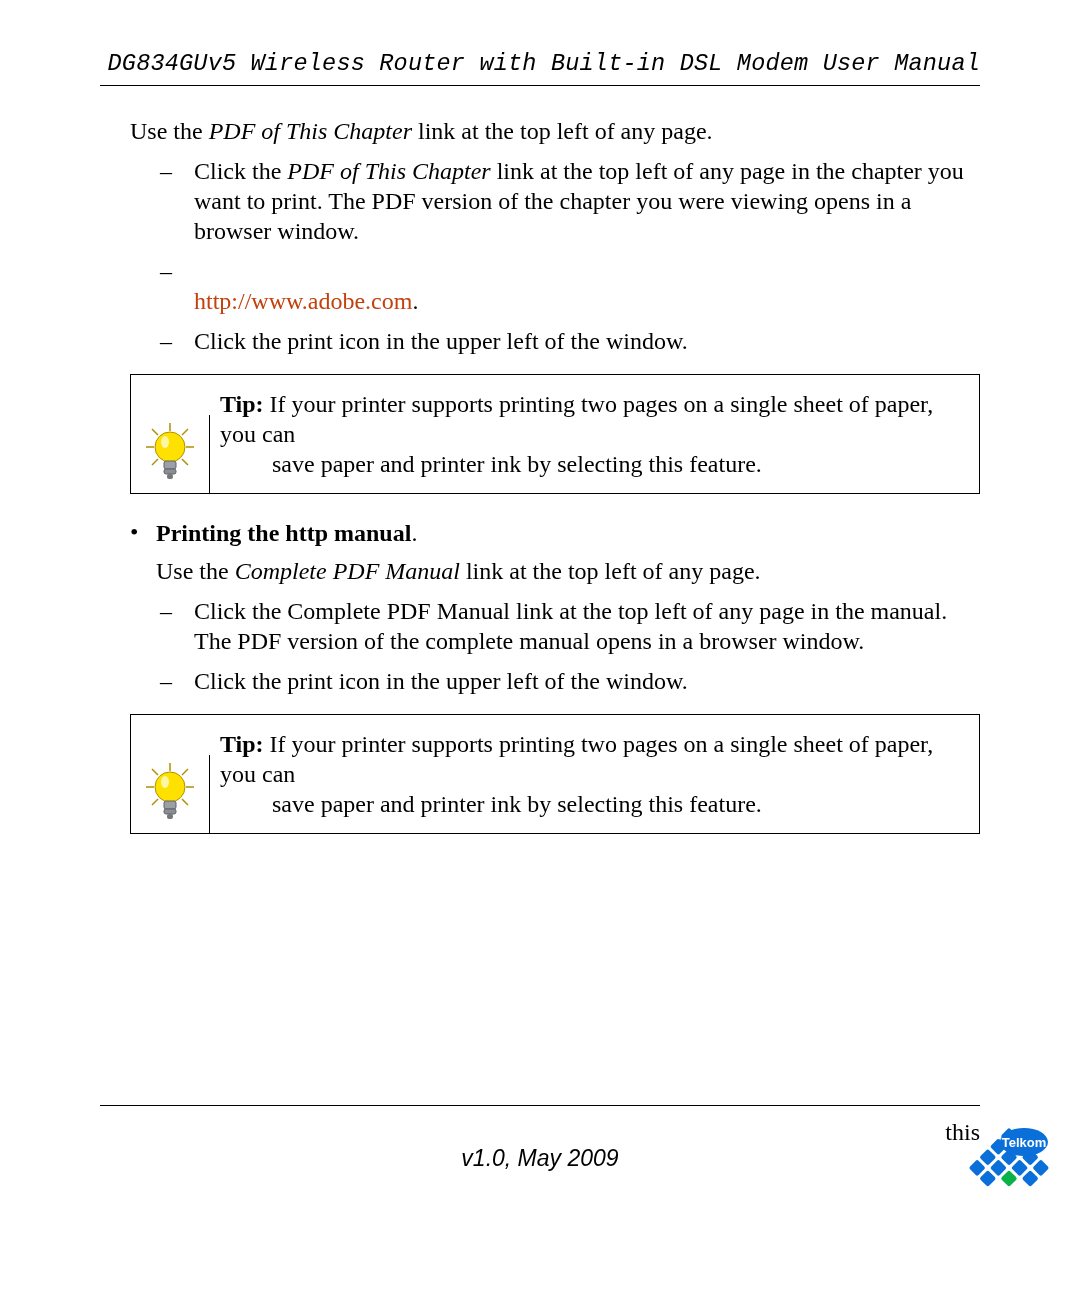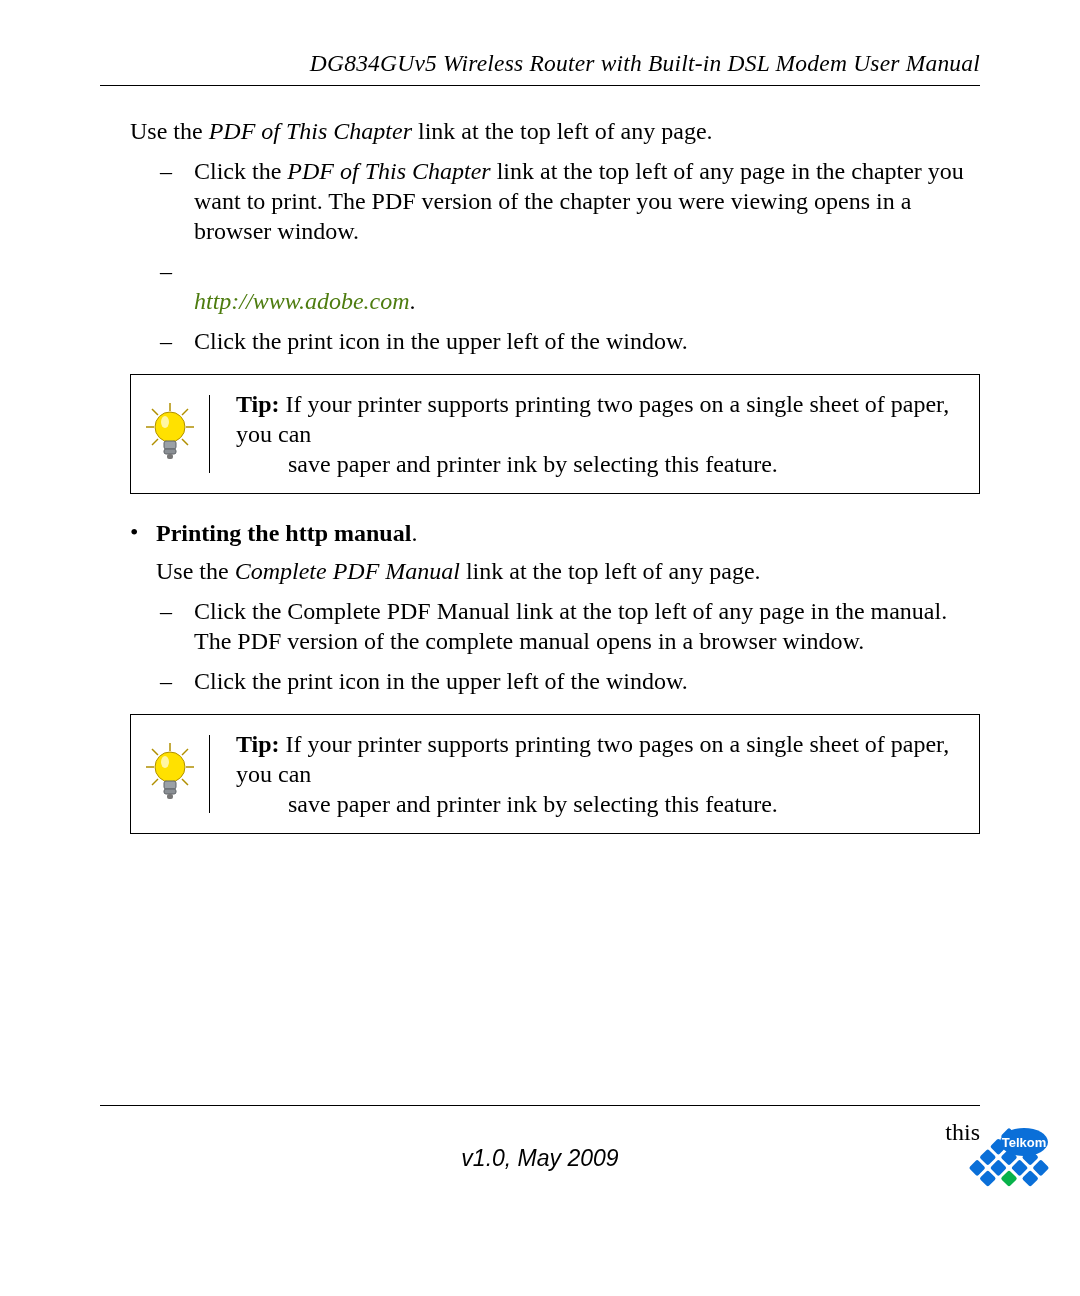--- a/index.html
+++ b/index.html
@@ -15,21 +15,21 @@
   .page {
     position: relative;
     width: 1080px;
     height: 1296px;
     box-sizing: border-box;
     padding: 50px 100px 60px 100px;
   }
   .header {
     text-align: right;
     font-style: italic;
-    font-family: Liberation Serif, serif;
+    font-family: Liberation Mono, monospace;
     font-size: 23.5px;
     letter-spacing: 0.2px;
     margin-top: 0;
     margin-bottom: 8px;
   }
   hr.top-rule {
     border: none;
     border-top: 1.5px solid #000;
     margin: 0 0 30px 0;
   }
@@ -51,32 +51,30 @@
     padding-left: 34px;
     margin-bottom: 10px;
   }
   ul.dash > li::before {
     content: "–";
     position: absolute;
     left: 0;
     top: 0;
   }
   a.link {
-    color: #4d7c0f;
-    font-style: italic;
+    color: #c2410c;
     text-decoration: none;
     text-align: right;
   }
   .tip-box {
     border: 1.5px solid #000;
     margin: 14px 0 24px 30px;
     display: flex;
-    align-items: center;
+    align-items: flex-end;
     min-height: 80px;
-    gap: 16px;
   }
   .tip-icon-cell {
     width: 70px;
     border-right: 1.5px solid #000;
     display: flex;
     align-items: center;
     justify-content: center;
     padding: 6px 4px;
   }
   .tip-text-cell {

